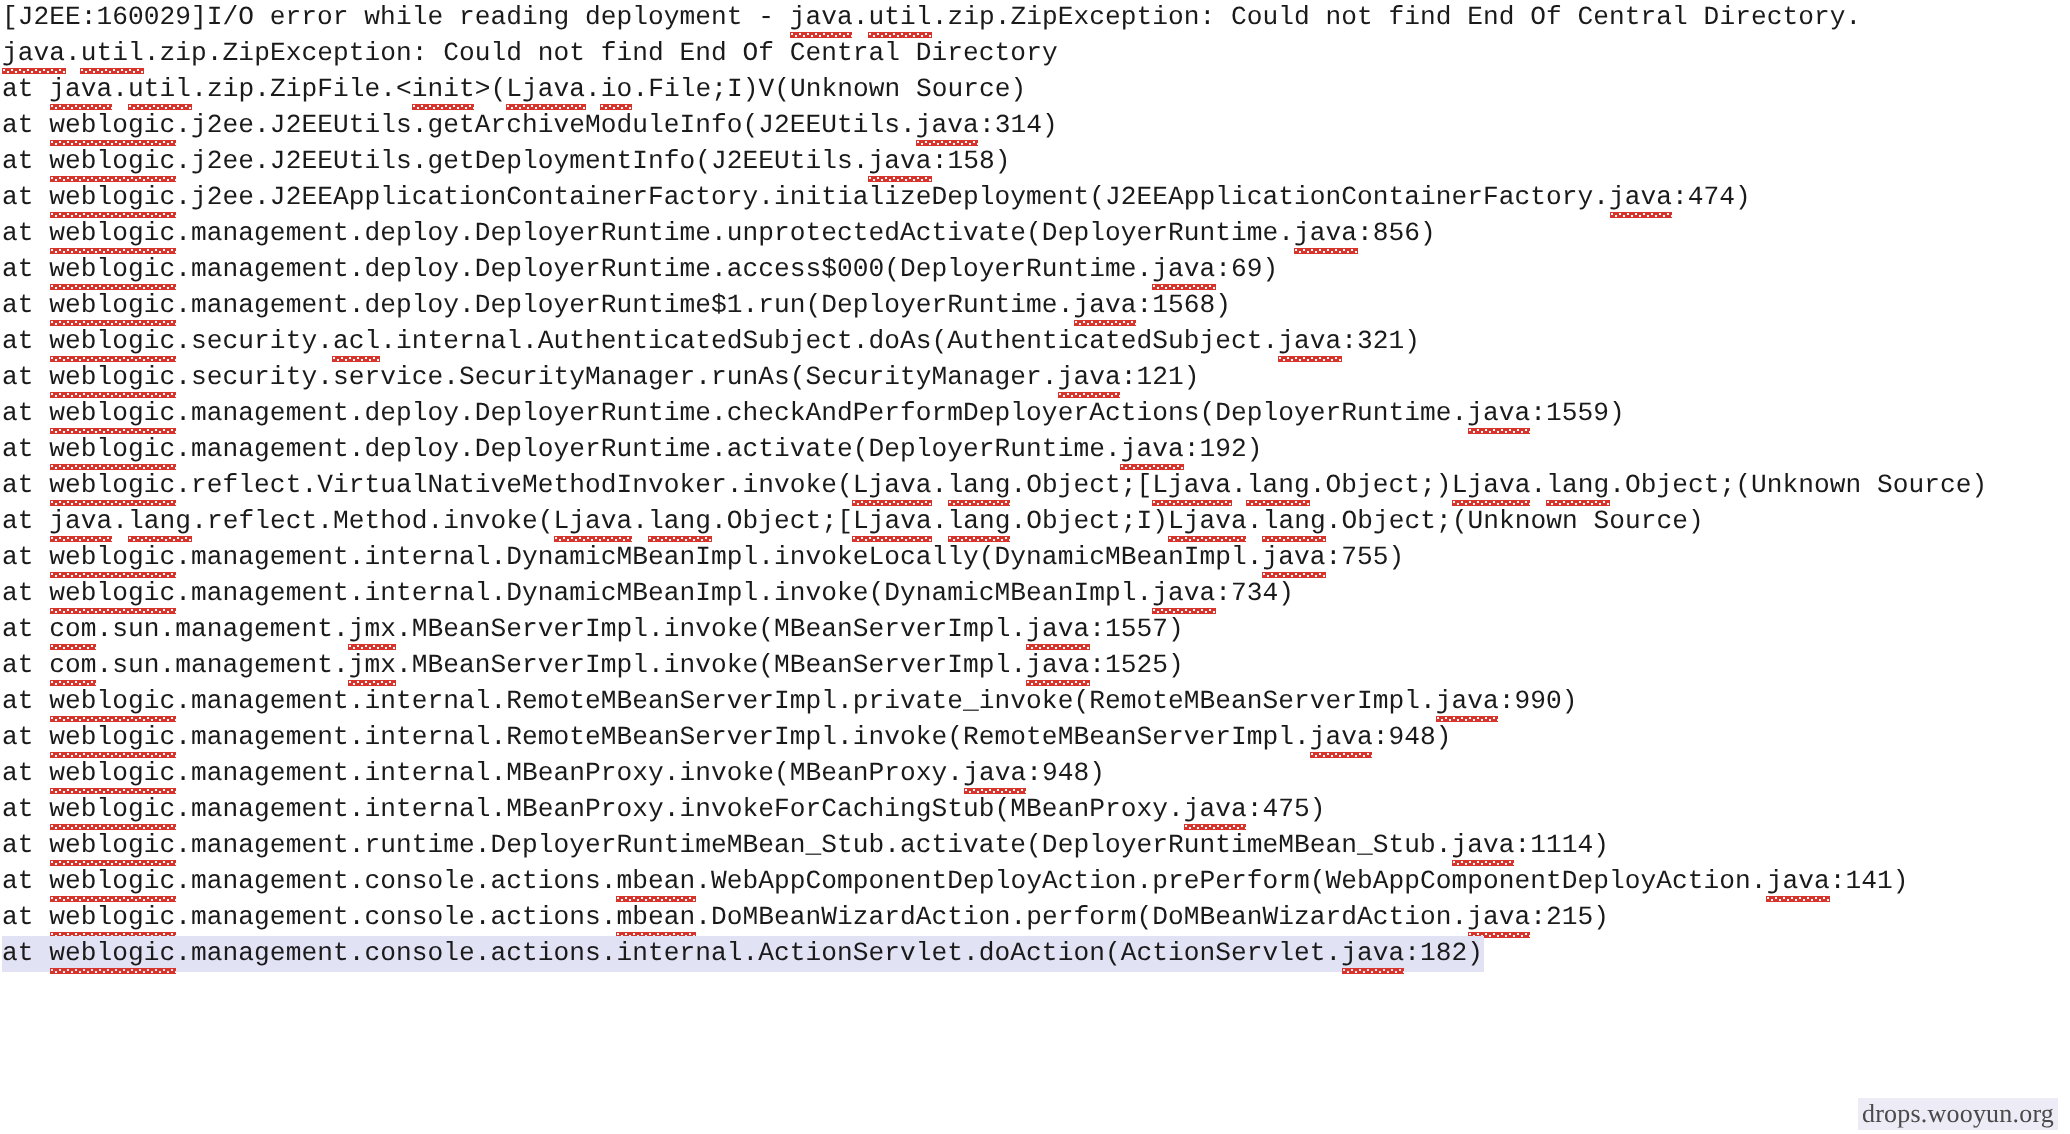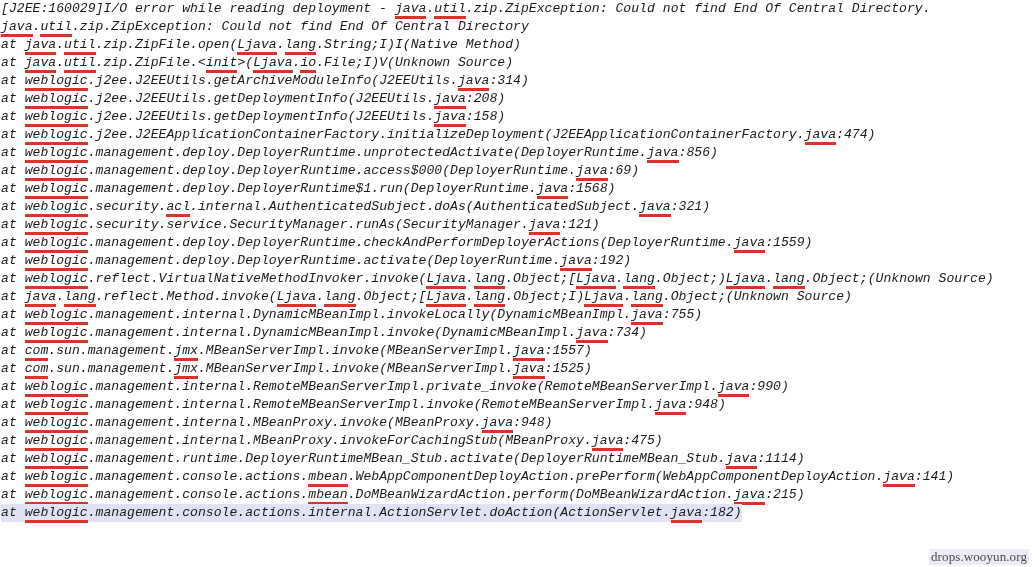--- a/index.html
+++ b/index.html
@@ -36,21 +36,20 @@
     font-family: "Liberation Mono", "DejaVu Sans Mono", monospace;
   }
 
   .trace-line.selected > .line-inner {
     background: #e2e2f5;
   }
 
   .line-inner {
     display: inline;
     padding: 1px 0 2px 0;
-    font-style: italic;
   }
 
   
   .sp {
     display: inline;
     background-image:
       repeating-linear-gradient(135deg,
         #d9342b 0, #d9342b 0.9px,
         rgba(0,0,0,0) 0.9px, rgba(0,0,0,0) 2.0px),
       repeating-linear-gradient(45deg,
@@ -75,24 +74,22 @@
     white-space: pre;
   }
 </style>
 </head>
 <body>
 
 <div id="trace-pane">
   <div id="trace-lines">
       <div class="trace-line"><span class="line-inner">[J2EE:160029]I/O error while reading deployment - <span class="sp">java</span>.<span class="sp">util</span>.zip.ZipException: Could not find End Of Central Directory.</span></div>
       <div class="trace-line"><span class="line-inner"><span class="sp">java</span>.<span class="sp">util</span>.zip.ZipException: Could not find End Of Central Directory</span></div>
-      <div class="trace-line"><span class="line-inner">at <span class="sp">java</span>.<span class="sp">util</span>.zip.ZipFile.open(<span class="sp">Ljava</span>.<span class="sp">lang</span>.String;I)I(Native Method)</span></div>
       <div class="trace-line"><span class="line-inner">at <span class="sp">java</span>.<span class="sp">util</span>.zip.ZipFile.&lt;<span class="sp">init</span>&gt;(<span class="sp">Ljava</span>.<span class="sp">io</span>.File;I)V(Unknown Source)</span></div>
       <div class="trace-line"><span class="line-inner">at <span class="sp">weblogic</span>.j2ee.J2EEUtils.getArchiveModuleInfo(J2EEUtils.<span class="sp">java</span>:314)</span></div>
-      <div class="trace-line"><span class="line-inner">at <span class="sp">weblogic</span>.j2ee.J2EEUtils.getDeploymentInfo(J2EEUtils.<span class="sp">java</span>:208)</span></div>
       <div class="trace-line"><span class="line-inner">at <span class="sp">weblogic</span>.j2ee.J2EEUtils.getDeploymentInfo(J2EEUtils.<span class="sp">java</span>:158)</span></div>
       <div class="trace-line"><span class="line-inner">at <span class="sp">weblogic</span>.j2ee.J2EEApplicationContainerFactory.initializeDeployment(J2EEApplicationContainerFactory.<span class="sp">java</span>:474)</span></div>
       <div class="trace-line"><span class="line-inner">at <span class="sp">weblogic</span>.management.deploy.DeployerRuntime.unprotectedActivate(DeployerRuntime.<span class="sp">java</span>:856)</span></div>
       <div class="trace-line"><span class="line-inner">at <span class="sp">weblogic</span>.management.deploy.DeployerRuntime.access$000(DeployerRuntime.<span class="sp">java</span>:69)</span></div>
       <div class="trace-line"><span class="line-inner">at <span class="sp">weblogic</span>.management.deploy.DeployerRuntime$1.run(DeployerRuntime.<span class="sp">java</span>:1568)</span></div>
       <div class="trace-line"><span class="line-inner">at <span class="sp">weblogic</span>.security.<span class="sp">acl</span>.internal.AuthenticatedSubject.doAs(AuthenticatedSubject.<span class="sp">java</span>:321)</span></div>
       <div class="trace-line"><span class="line-inner">at <span class="sp">weblogic</span>.security.service.SecurityManager.runAs(SecurityManager.<span class="sp">java</span>:121)</span></div>
       <div class="trace-line"><span class="line-inner">at <span class="sp">weblogic</span>.management.deploy.DeployerRuntime.checkAndPerformDeployerActions(DeployerRuntime.<span class="sp">java</span>:1559)</span></div>
       <div class="trace-line"><span class="line-inner">at <span class="sp">weblogic</span>.management.deploy.DeployerRuntime.activate(DeployerRuntime.<span class="sp">java</span>:192)</span></div>
       <div class="trace-line"><span class="line-inner">at <span class="sp">weblogic</span>.reflect.VirtualNativeMethodInvoker.invoke(<span class="sp">Ljava</span>.<span class="sp">lang</span>.Object;[<span class="sp">Ljava</span>.<span class="sp">lang</span>.Object;)<span class="sp">Ljava</span>.<span class="sp">lang</span>.Object;(Unknown Source)</span></div>

